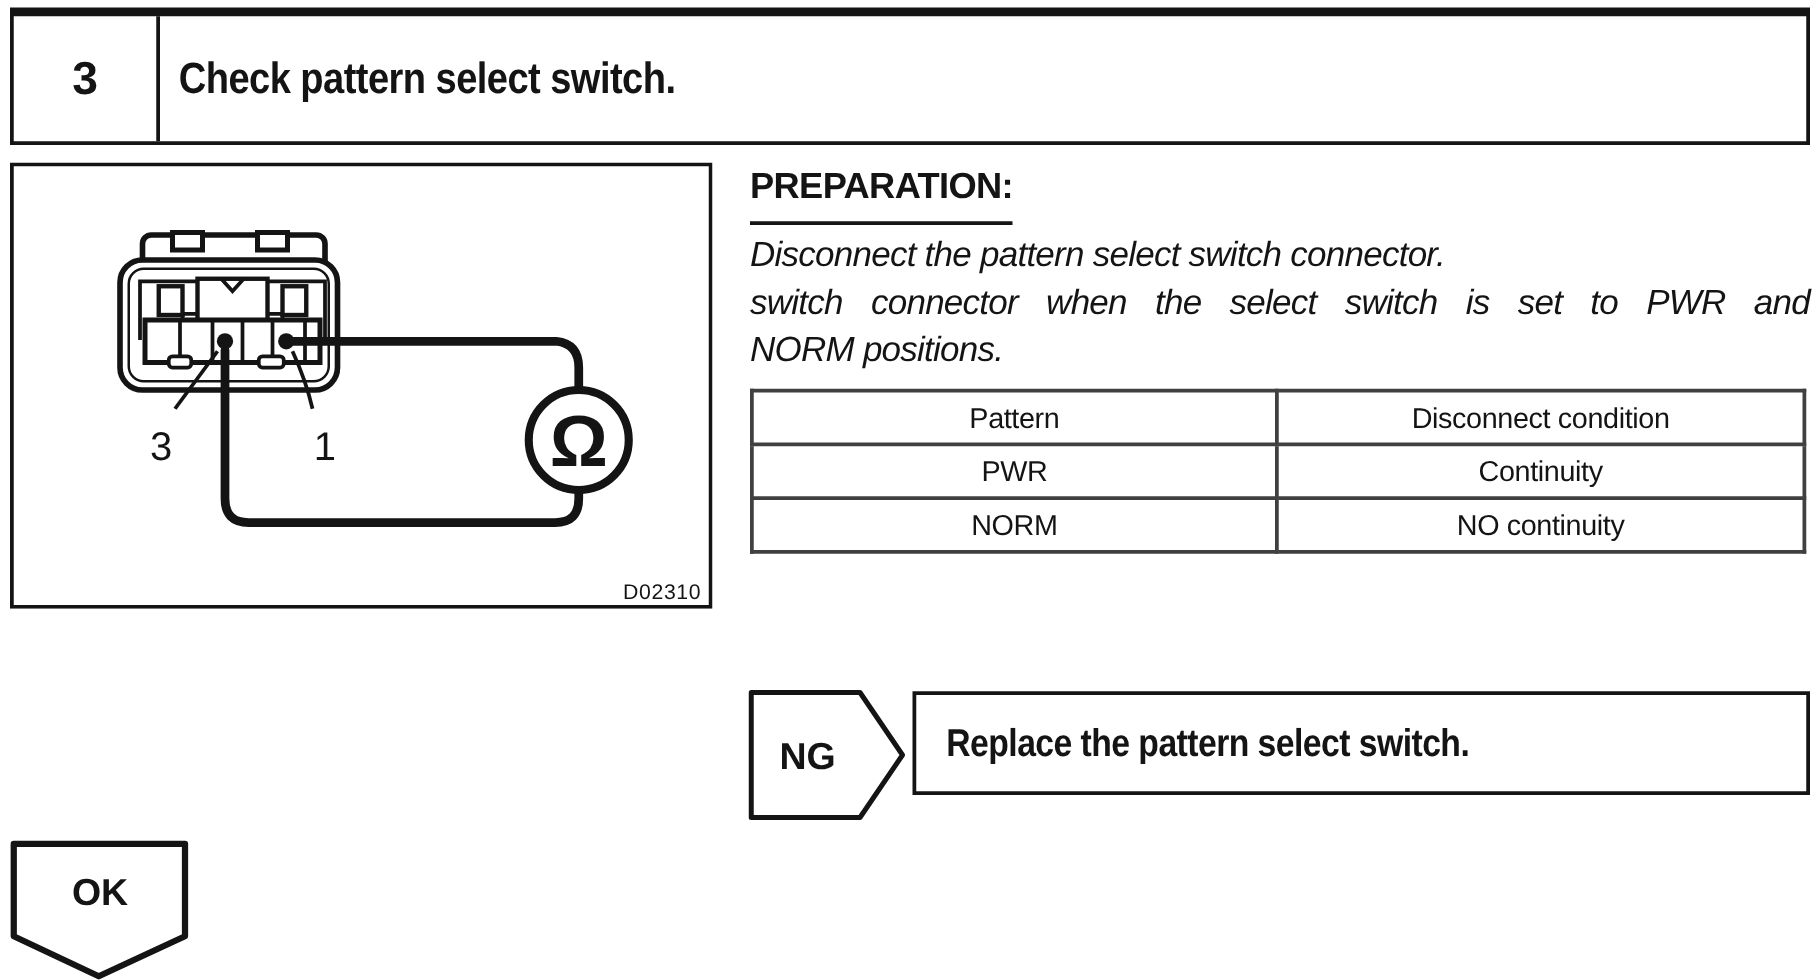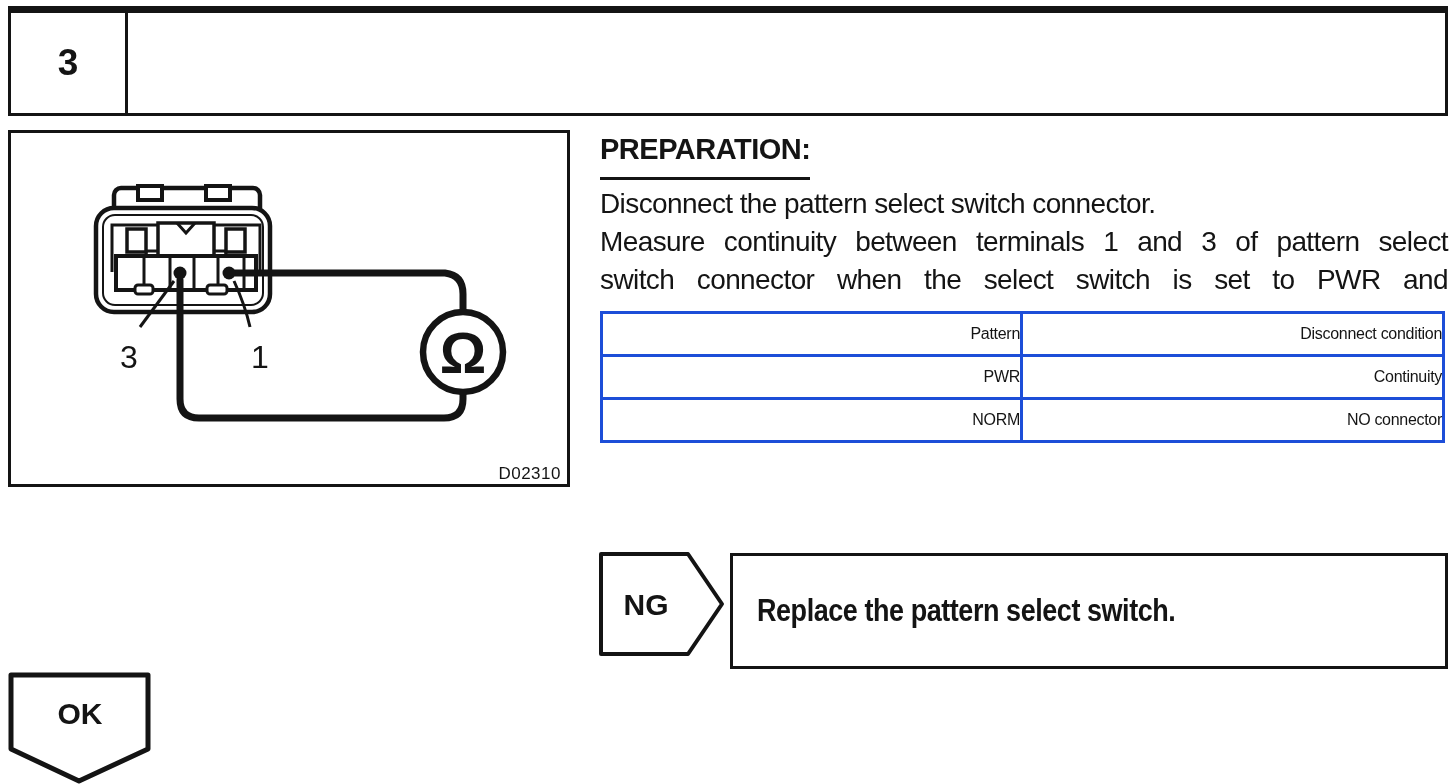--- a/index.html
+++ b/index.html
@@ -27,49 +27,52 @@
   .squeeze{transform:scaleX(0.87);transform-origin:left center;letter-spacing:-0.5px;}
   
   .figure-box{position:absolute;left:8px;top:130px;width:562px;height:357px;}
   
   .right-col{position:absolute;left:600px;top:134px;width:848px;}
   .h-label{
     display:inline-block;font-weight:bold;font-size:29px;line-height:30px;
     letter-spacing:-0.5px;border-bottom:3px solid #141414;
     padding-bottom:13px;margin-bottom:5px;
   }
-  .body-line{font-size:28px;line-height:38px;letter-spacing:-0.6px;}
+  .body-line{font-size:28px;line-height:38px;letter-spacing:-0.6px;font-style:italic;}
   .just{text-align:justify;text-align-last:justify;}
   .mt{margin-top:5px;}
   
   table.spec{
     border-collapse:collapse;width:845px;margin-top:12px;
     table-layout:fixed;background:#fff;
   }
   table.spec td{
-    border:3px solid #1d4ed8;height:40px;text-align:right;vertical-align:middle;
-    font-size:16px;letter-spacing:-0.3px;padding:0;
+    border:3px solid #404040;height:40px;text-align:center;vertical-align:middle;
+    font-size:23px;letter-spacing:-0.3px;padding:0;
   }
   td.col-a{width:417px;}
   
   .ng-row{position:absolute;left:598px;top:550px;display:flex;}
   .ng-box{
-    box-sizing:border-box;margin-left:4px;margin-top:3px;width:718px;height:116px;
+    box-sizing:border-box;margin-left:4px;margin-top:3px;width:718px;height:83px;
     border:3px solid #141414;display:flex;align-items:center;padding-left:24px;
     font-weight:bold;font-size:31px;white-space:nowrap;background:#fff;
   }
   
   .ok-arrow{position:absolute;left:8px;top:672px;}
   svg text{font-family:"Liberation Sans","DejaVu Sans",sans-serif;}
 </style>
 </head>
 <body>
 
 <div class="step-header">
   <div class="step-num">3</div>
+  <div class="step-title">
+    <span class="squeeze">Check pattern select switch.</span>
+  </div>
 </div>
 
 <div class="figure-box">
   <svg width="562" height="357" viewBox="0 0 562 357">
 
     <rect x="1.5" y="1.5" width="559" height="354" fill="#ffffff" stroke="#141414" stroke-width="3"></rect>
 
     <g stroke="#141414" fill="#ffffff">
       <rect x="106" y="58" width="146" height="34" rx="7" stroke-width="4.5"></rect>
       <rect x="130" y="56" width="24" height="14" stroke-width="4"></rect>
@@ -121,37 +124,37 @@
     <text x="553" y="349" font-size="17" text-anchor="end" fill="#141414" letter-spacing="0.5">D02310</text>
   </svg>
 </div>
 
 <div class="right-col">
   <div>
     <span class="h-label">PREPARATION:</span>
   </div>
   <div class="body-line">Disconnect the pattern select switch connector.</div>
 
-  <div class="body-line just">Measure continuity between terminals 1 and 3 of pattern select</div>
   <div class="body-line just">switch connector when the select switch is set to PWR and</div>
+  <div class="body-line">NORM positions.</div>
 
 
   <table class="spec">
     <tbody>
       <tr>
         <td class="col-a">Pattern</td>
         <td>Disconnect condition</td>
       </tr>
       <tr>
         <td class="col-a">PWR</td>
         <td>Continuity</td>
       </tr>
       <tr>
         <td class="col-a">NORM</td>
-        <td>NO connector</td>
+        <td>NO continuity</td>
       </tr>
     </tbody>
   </table>
 </div>
 
 <div class="ng-row">
   <svg width="128" height="108" viewBox="0 0 128 108">
     <polygon points="3,4 90,4 124,54 90,104 3,104" fill="#ffffff" stroke="#141414" stroke-width="4" stroke-linejoin="round"></polygon>
     <text x="48" y="65" font-size="30" font-weight="bold" text-anchor="middle" fill="#141414">NG</text>
   </svg>

